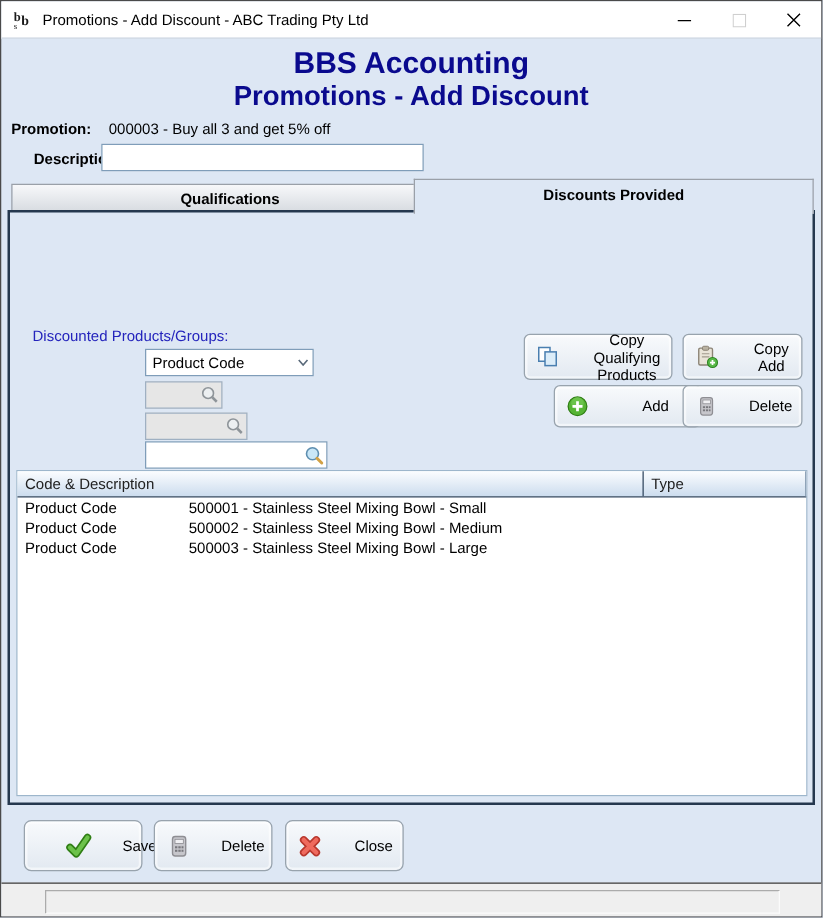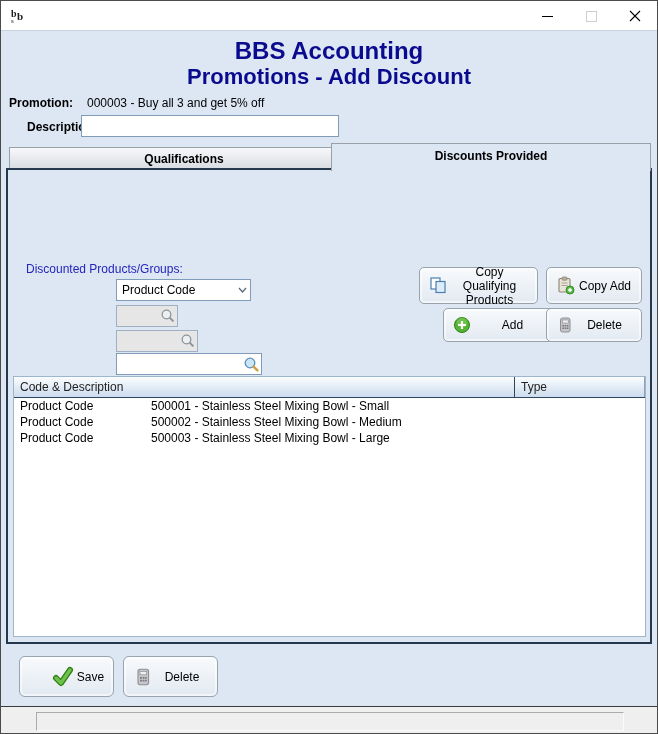--- a/index.html
+++ b/index.html
@@ -79,21 +79,21 @@
               border:1px solid #8fa9c4; border-radius:6px; }
   .groupbox-legend { position:absolute; left:20px; top:261px; background:#dde7f4;
                      padding:0 5px; color:#2424bc; z-index:2; }
 
   
   .btn {
     position:absolute; display:flex; align-items:center;
     background:linear-gradient(#f8fafc,#e2e9f1);
     border:1px solid #98a3ad; border-radius:5px;
     box-shadow:0 0 0 2px rgba(255,255,255,.55) inset;
-    font:12px "Liberation Sans",sans-serif; cursor:default;
+    font:12px "Liberation Sans",sans-serif; cursor:default;gap:24px;
   }
   .btn .b-icon { margin-left:9px; display:flex; }
   .btn .b-label { flex:1; text-align:center; padding-right:6px; line-height:14px; }
 
   
   .ptable { position:absolute; left:12px; top:375px; width:633px; height:261px;
             background:#fff; border:1px solid #9db6cc; }
   .thead { display:flex; height:21px;
            background:linear-gradient(#fbfdff,#ccdcee);
            border-bottom:1px solid #30455e; color:#222; }
@@ -117,20 +117,21 @@
 <body>
 
 <div class="window">
 
   <div class="titlebar">
     <svg class="app-icon" viewBox="0 0 17 17">
       <text x="1" y="10" font-family="Liberation Serif, serif" font-size="10" font-weight="bold" fill="#1a1a1a">b</text>
       <text x="1" y="16" font-family="Liberation Serif, serif" font-size="7" fill="#1a1a1a">s</text>
       <text x="7" y="13" font-family="Liberation Serif, serif" font-size="11" font-weight="bold" fill="#1a1a1a">b</text>
     </svg>
+    <span class="title-text">Promotions - Add Discount - ABC Trading Pty Ltd</span>
     <div class="win-controls">
       <div class="win-btn">
         <svg width="11" height="11" viewBox="0 0 11 11">
           <line x1="0" y1="5.5" x2="11" y2="5.5" stroke="#000" stroke-width="1"></line>
         </svg>
       </div>
       <div class="win-btn">
         <svg width="11" height="11" viewBox="0 0 11 11">
           <rect x="0.5" y="0.5" width="10" height="10" fill="none" stroke="#cfcfcf" stroke-width="1"></rect>
         </svg>
@@ -309,18 +310,27 @@
             <rect x="11" y="9" width="1.4" height="1.5"></rect>
           <rect x="6.3" y="11.5" width="1.7" height="1.5"></rect>
             <rect x="8.7" y="11.5" width="1.7" height="1.5"></rect>
             <rect x="11" y="11.5" width="1.4" height="1.5"></rect>
         </g>
       </svg>
     </span>
     <span class="b-label">Delete</span>
   </div>
 
+  <div class="btn footer-btn" style="left:227px; top:655px; width:95px;">
+    <span class="b-icon">
+      <svg width="20" height="20" viewBox="0 0 20 20">
+        <path d="M5 5 L15 15 M15 5 L5 15" stroke="#b8382e" stroke-width="6.2" stroke-linecap="round"></path>
+        <path d="M5 5 L15 15 M15 5 L5 15" stroke="#ef6a5e" stroke-width="3.6" stroke-linecap="round"></path>
+      </svg>
+    </span>
+    <span class="b-label">Close</span>
+  </div>
 
   <div class="statusbar">
     <div class="status-recess"></div>
   </div>
 
 </div>
 
 </body></html>

